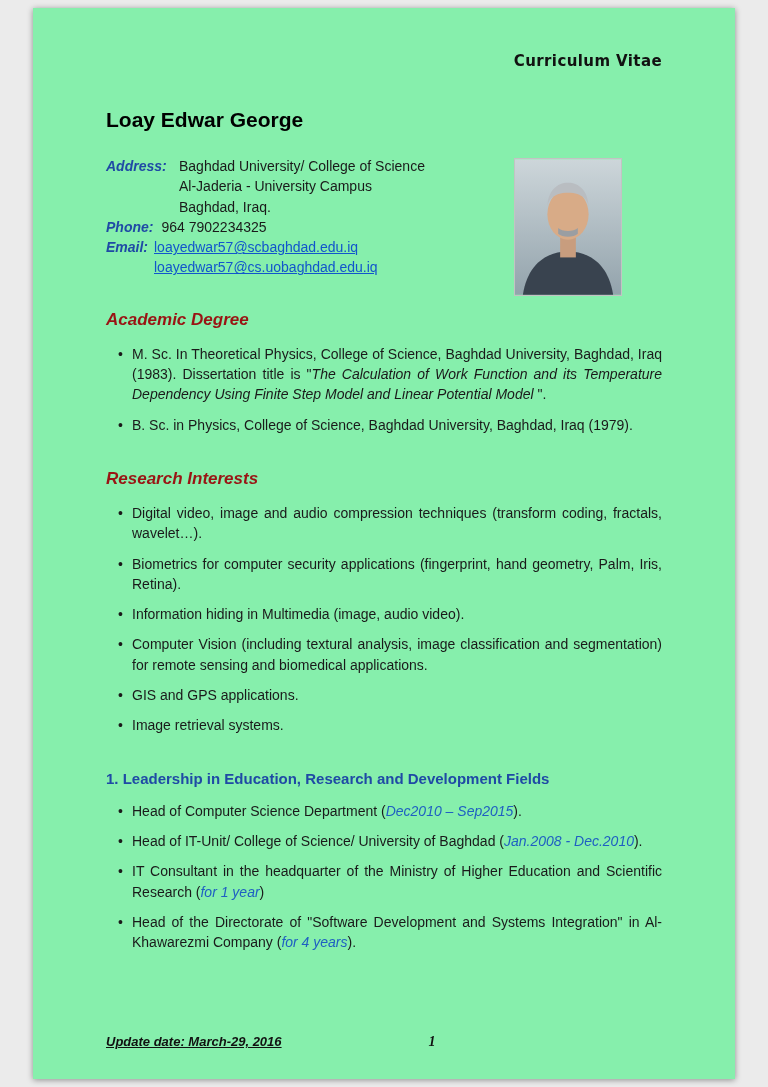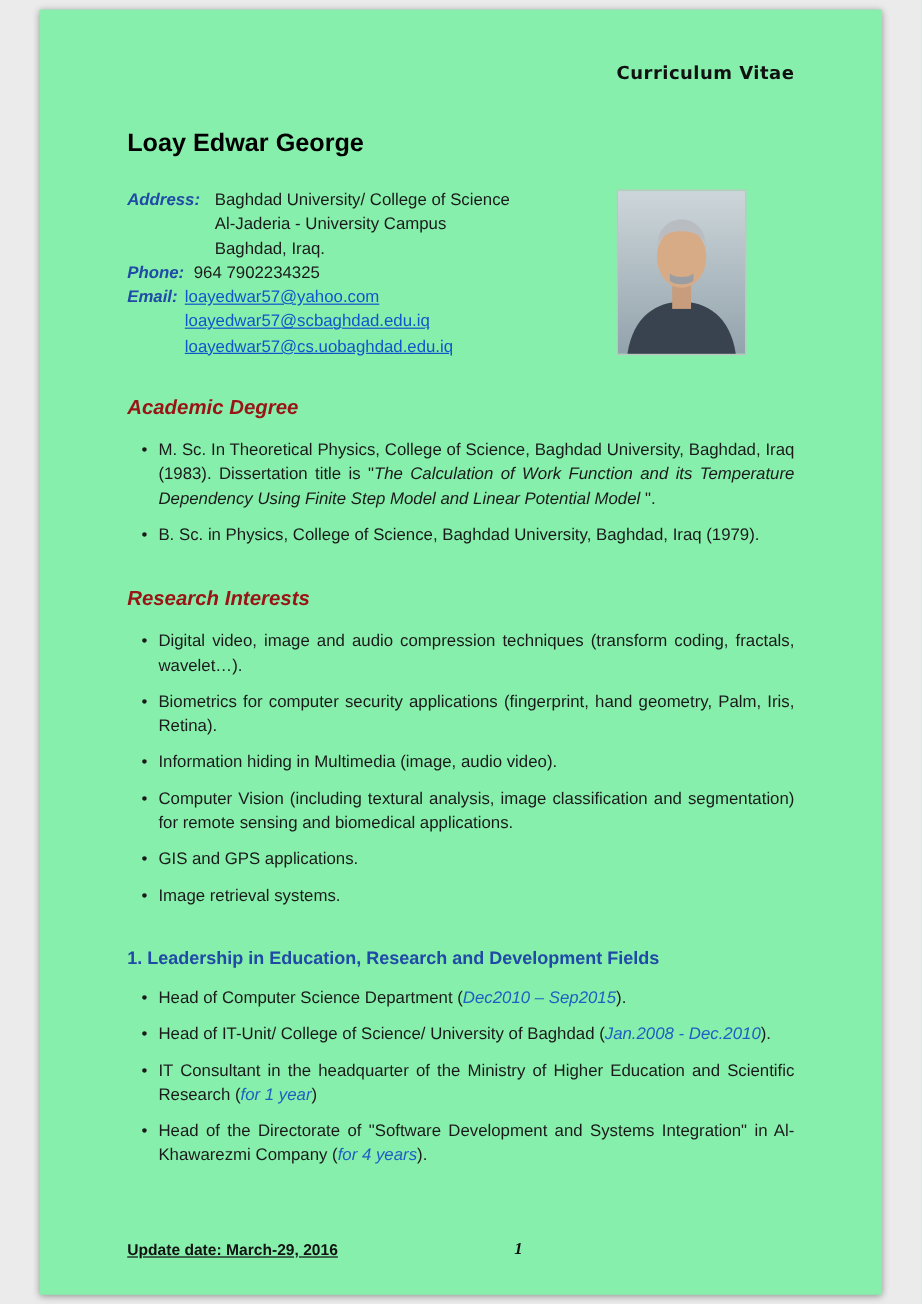--- a/index.html
+++ b/index.html
@@ -65,21 +65,21 @@
   }
   ul.bullets li::before { content: "\2022"; position: absolute; left: 12px; top: 0; }
 
   .em { font-style: italic; }
   .date { color: var(--date-blue, #1f5fc2); font-style: italic; }
 
   .footer {
     position: absolute; bottom: 30px; left: 73px; right: 73px;
     font-size: 13px;
   }
-  .update { font-weight: bold; text-decoration: underline; color: #111; }
+  .update { font-weight: bold; font-style: italic; text-decoration: underline; color: #111; }
   .pagenum {
     position: absolute; left: 58%; top: 0;
     font-family: "Liberation Serif", serif;
     font-style: italic; font-weight: bold; font-size: 14px; color: #111;
   }
 </style>
 </head>
 <body>
 
 <div class="page">
@@ -97,21 +97,20 @@
         <div>Baghdad, Iraq.</div>
       </div>
     </div>
     <div class="contact-row">
       <span class="label phone-label">Phone:</span>
       <span>964 7902234325</span>
     </div>
     <div class="contact-row">
       <span class="label email-label">Email:</span>
       <div class="email-lines">
-        <a>loayedwar57@yahoo.com</a>
         <a>loayedwar57@scbaghdad.edu.iq</a>
         <a>loayedwar57@cs.uobaghdad.edu.iq</a>
       </div>
     </div>
 
     <div class="photo">
       <svg viewBox="0 0 108 138" xmlns="http://www.w3.org/2000/svg">
         <defs>
           <linearGradient id="bg" x1="0" y1="0" x2="0" y2="1">
             <stop offset="0" stop-color="#cdd6da"></stop>

